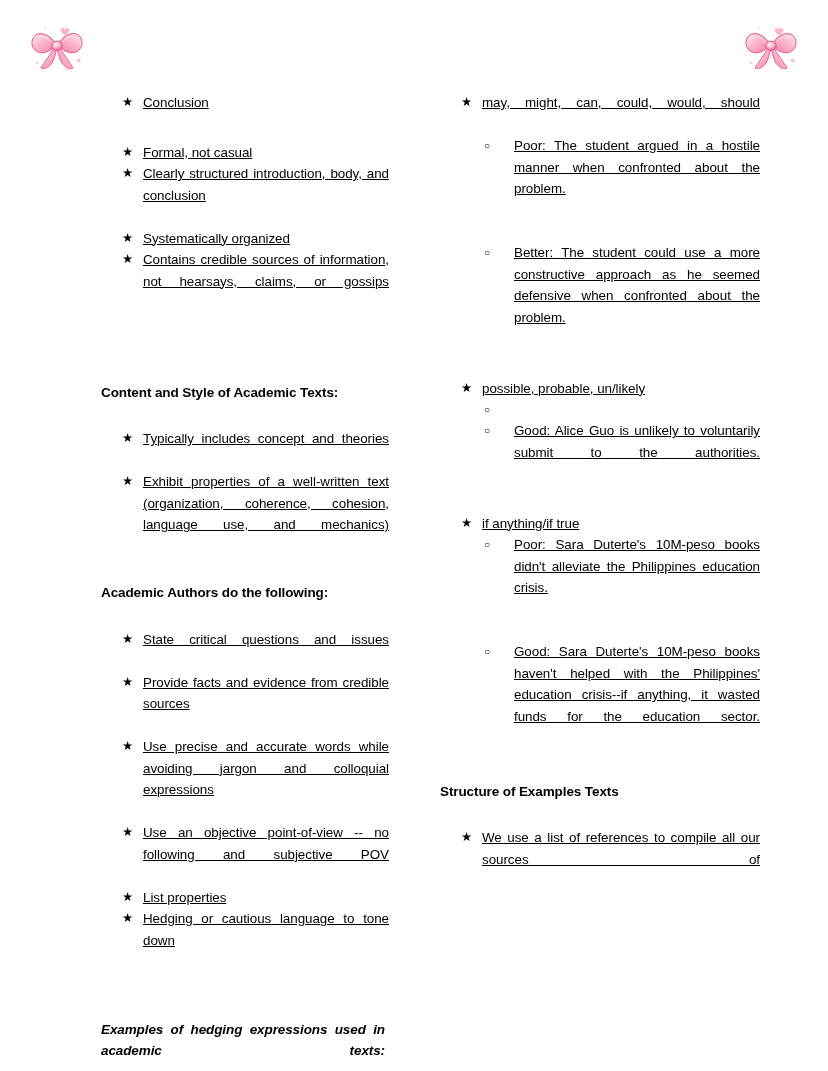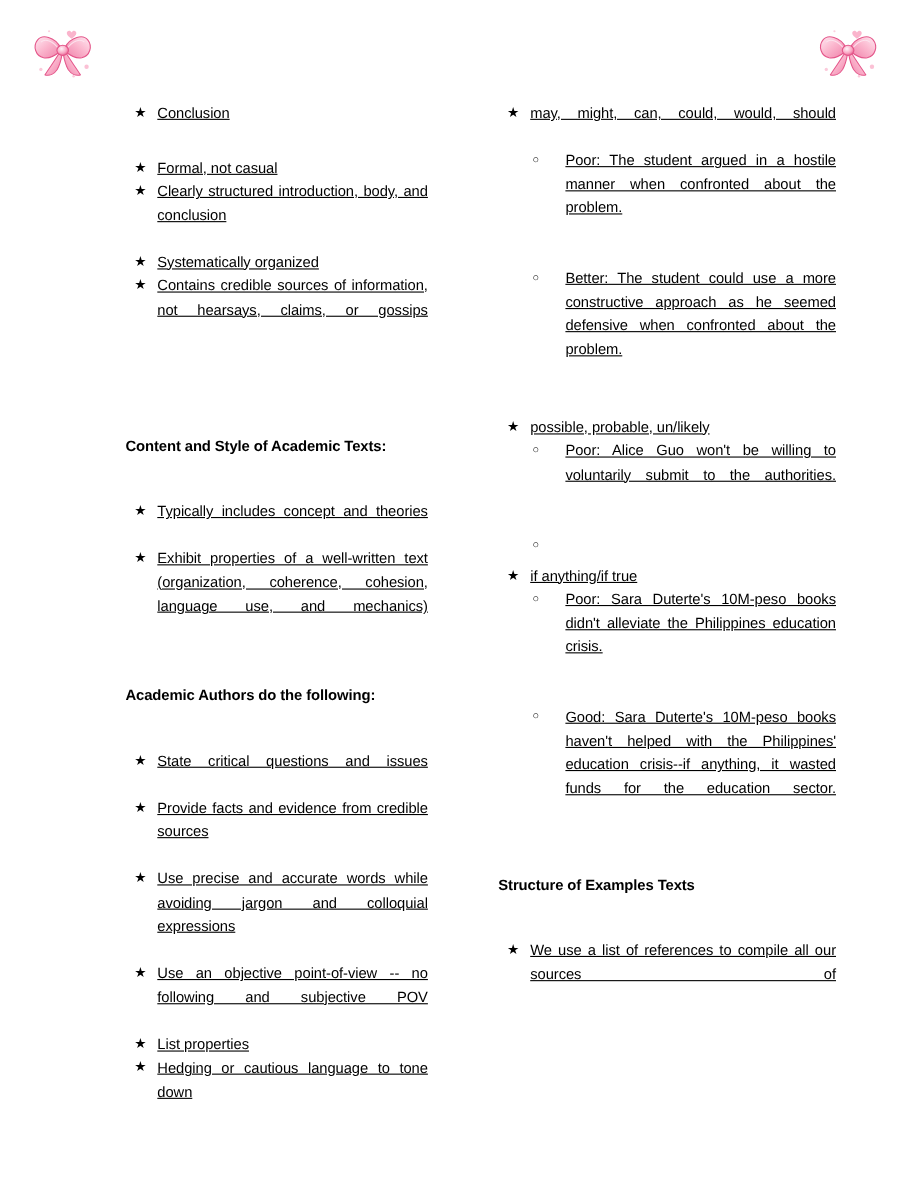--- a/index.html
+++ b/index.html
@@ -47,21 +47,21 @@
   .col-left  { width: 414px; padding-left: 97px;  padding-right: 25px; }
   .col-right { width: 414px; padding-left: 22px;  padding-right: 68px; }
 
   
   .heading {
     font-size: 13.5px;
     font-weight: bold;
     line-height: 21.5px;
     text-align: justify;
     text-justify: inter-word;
-    margin: 17px;
+    margin: 4px;
     letter-spacing: -0.1px;
   }
   .heading.justified-2line {
     text-align: justify;
     font-style: italic;
   }
   .heading.justified-2line::after {
     content: "";
     display: inline-block;
     width: 100%;
@@ -317,25 +317,25 @@
 
       <ul class="lvl1">
         <li class="item nojust">
           <span class="marker">★</span>
           <span class="txt">possible, probable, un/likely</span>
         </li>
       </ul>
       <ul class="lvl2">
         <li class="item">
           <span class="marker">○</span>
-          <span class="txt">Poor: Alice Guo won't be willing to voluntarily submit to the authorities.</span>
         </li>
         <li class="item" style="height:21px"></li>
         <li class="item">
           <span class="marker">○</span>
+          <span class="txt">Good: Alice Guo is unlikely to voluntarily submit to the authorities.</span>
         </li>
       </ul>
 
       <div class="gap-md"></div>
 
       <ul class="lvl1">
         <li class="item nojust">
           <span class="marker">★</span>
           <span class="txt">if anything/if true</span>
         </li>

